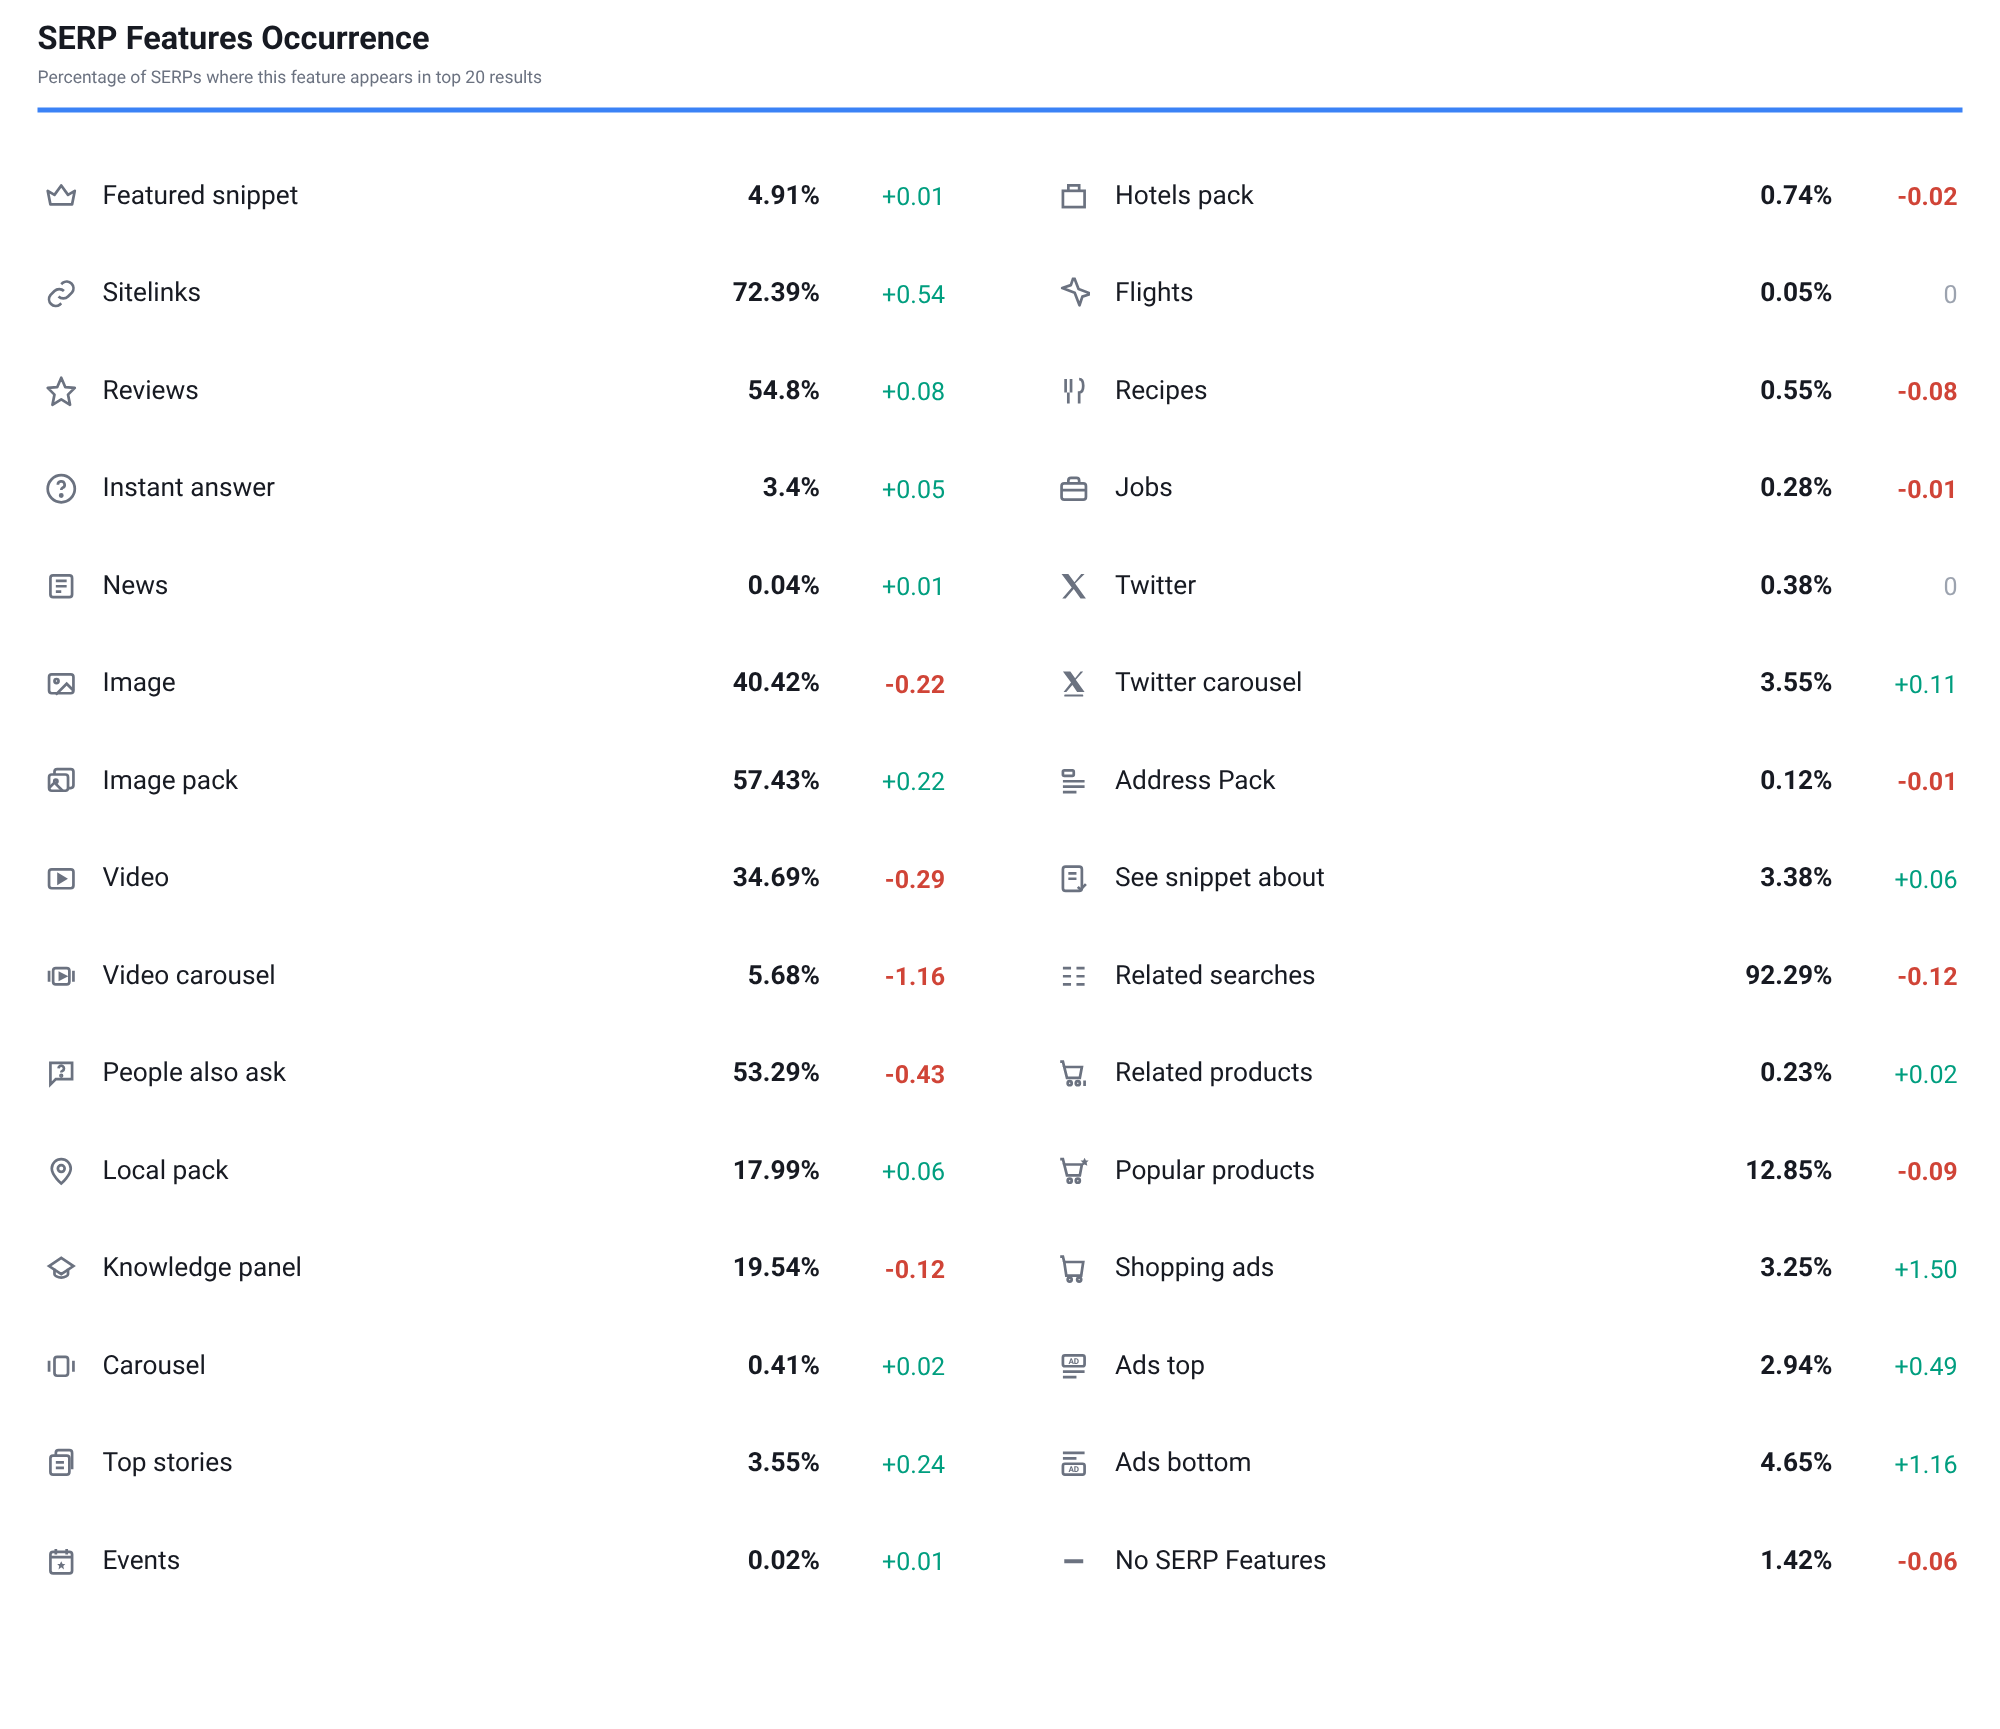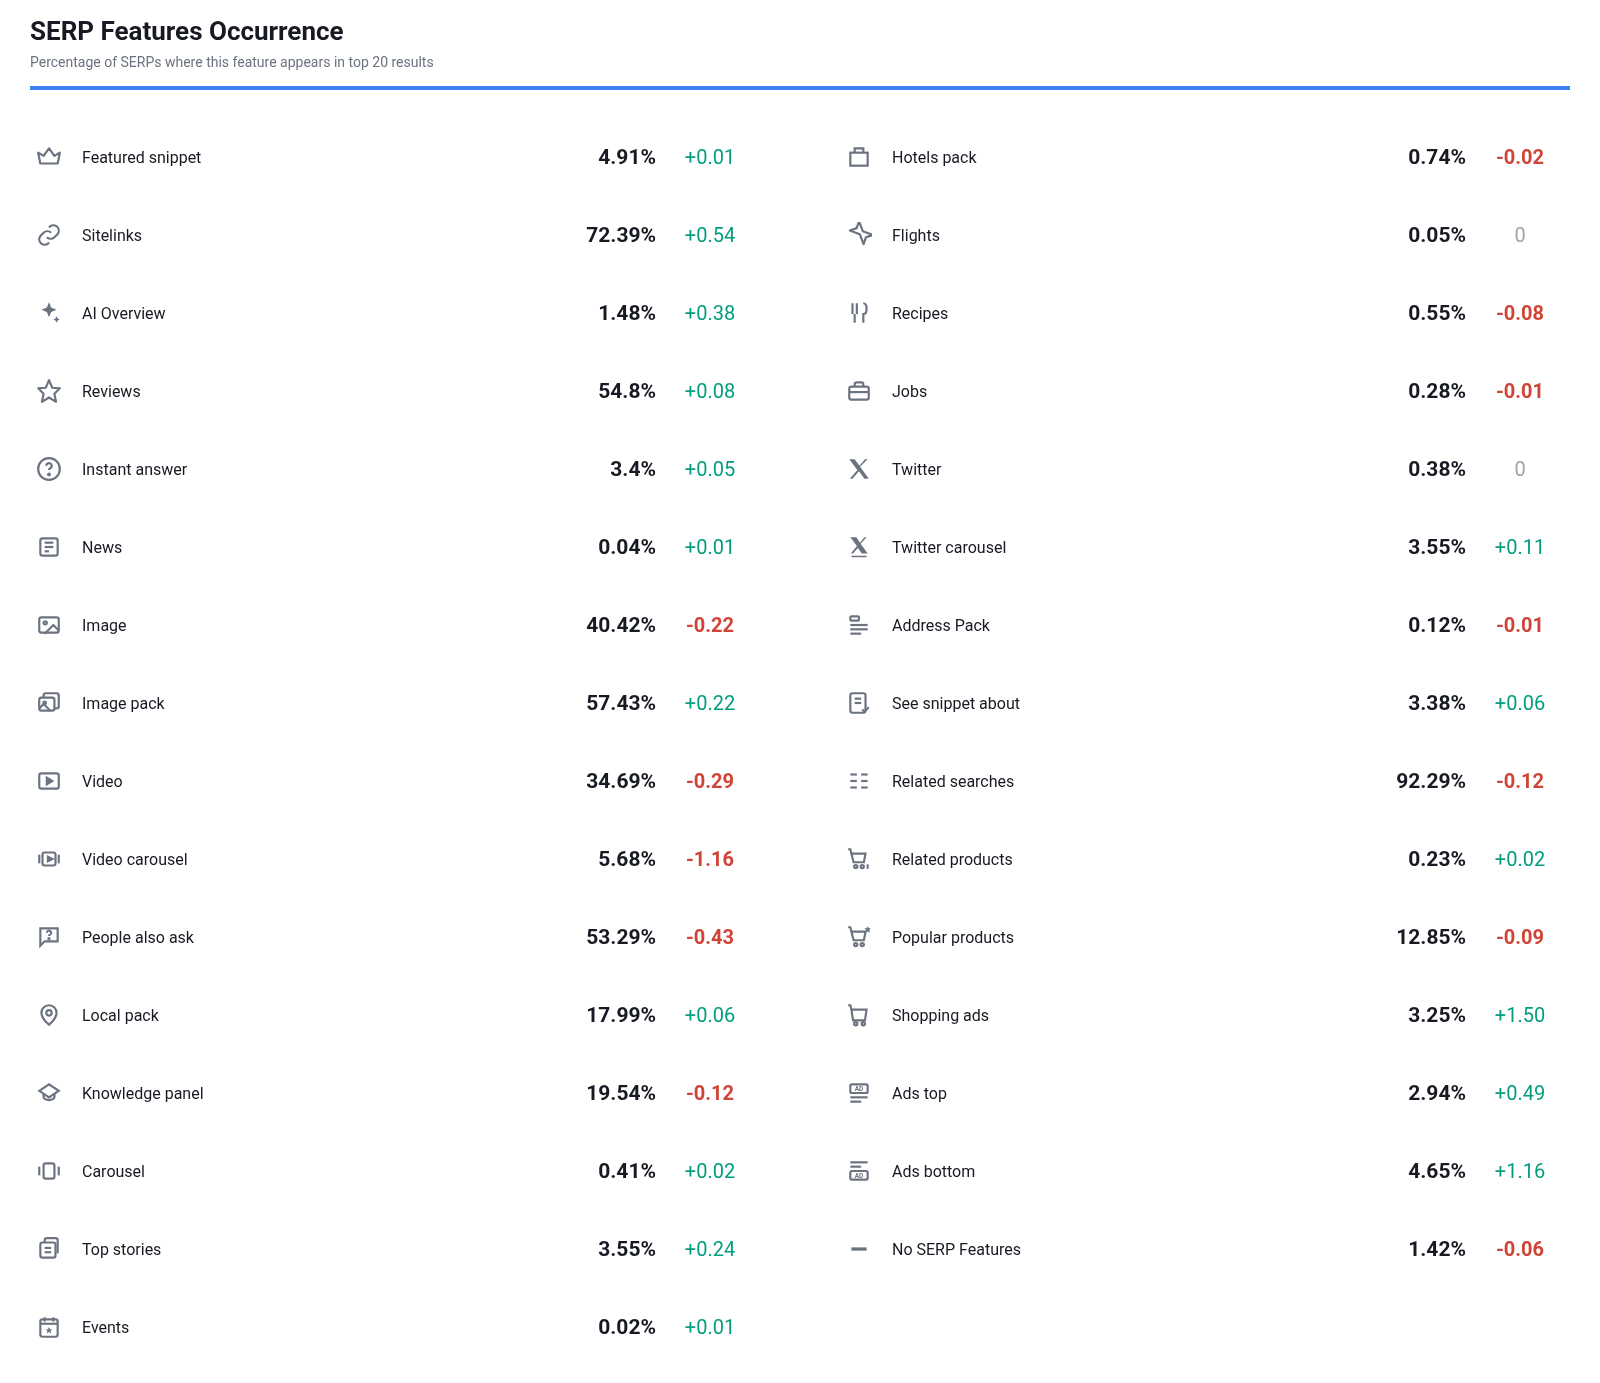--- a/index.html
+++ b/index.html
@@ -51,33 +51,33 @@
     display: flex;
     align-items: center;
     justify-content: center;
     color: #6b7280;
     flex: 0 0 30px;
     margin-right: 18px;
   }
   .row .icon svg { width: 26px; height: 26px; display:block; }
   .row .label {
     flex: 1 1 auto;
-    font-size: 16px;
+    font-size: 21px;
     color: #171a22;
   }
   .row .pct {
     width: 130px;
     text-align: right;
     font-weight: 700;
     font-size: 21px;
     color: #171a22;
   }
   .row .delta {
     width: 100px;
-    text-align: center;
+    text-align: right;
     font-size: 20px;
     padding-left: 8px;
   }
   .delta.pos { color: #009e7f; }
   .delta.neg { color: #d04437; font-weight: bold; }
   .delta.zero { color: #9ca3af; }
 </style>
 </head>
 <body>
 
@@ -104,30 +104,20 @@
               <path d="M10 14a5 5 0 0 0 7 0l3-3a5 5 0 0 0-7-7l-1 1"></path>
               <path d="M14 10a5 5 0 0 0-7 0l-3 3a5 5 0 0 0 7 7l1-1"></path>
             </svg>
           </span>
           <span class="label">Sitelinks</span>
           <span class="pct">72.39%</span>
           <span class="delta pos">+0.54</span>
         </div>
         <div class="row">
           <span class="icon">
-            <svg viewBox="0 0 24 24" fill="currentColor">
-              <path d="M12 2l2 5 5 2-5 2-2 5-2-5-5-2 5-2 2-5zM19 15l1 2 2 1-2 1-1 2-1-2-2-1 2-1 1-2z"></path>
-            </svg>
-          </span>
-          <span class="label">AI Overview</span>
-          <span class="pct">1.48%</span>
-          <span class="delta pos">+0.38</span>
-        </div>
-        <div class="row">
-          <span class="icon">
             <svg viewBox="0 0 24 24" fill="none" stroke="currentColor" stroke-width="2" stroke-linejoin="round">
               <polygon points="12 2 15 9 22 9.5 17 14.5 18.5 22 12 18 5.5 22 7 14.5 2 9.5 9 9"></polygon>
             </svg>
           </span>
           <span class="label">Reviews</span>
           <span class="pct">54.8%</span>
           <span class="delta pos">+0.08</span>
         </div>
         <div class="row">
           <span class="icon">

